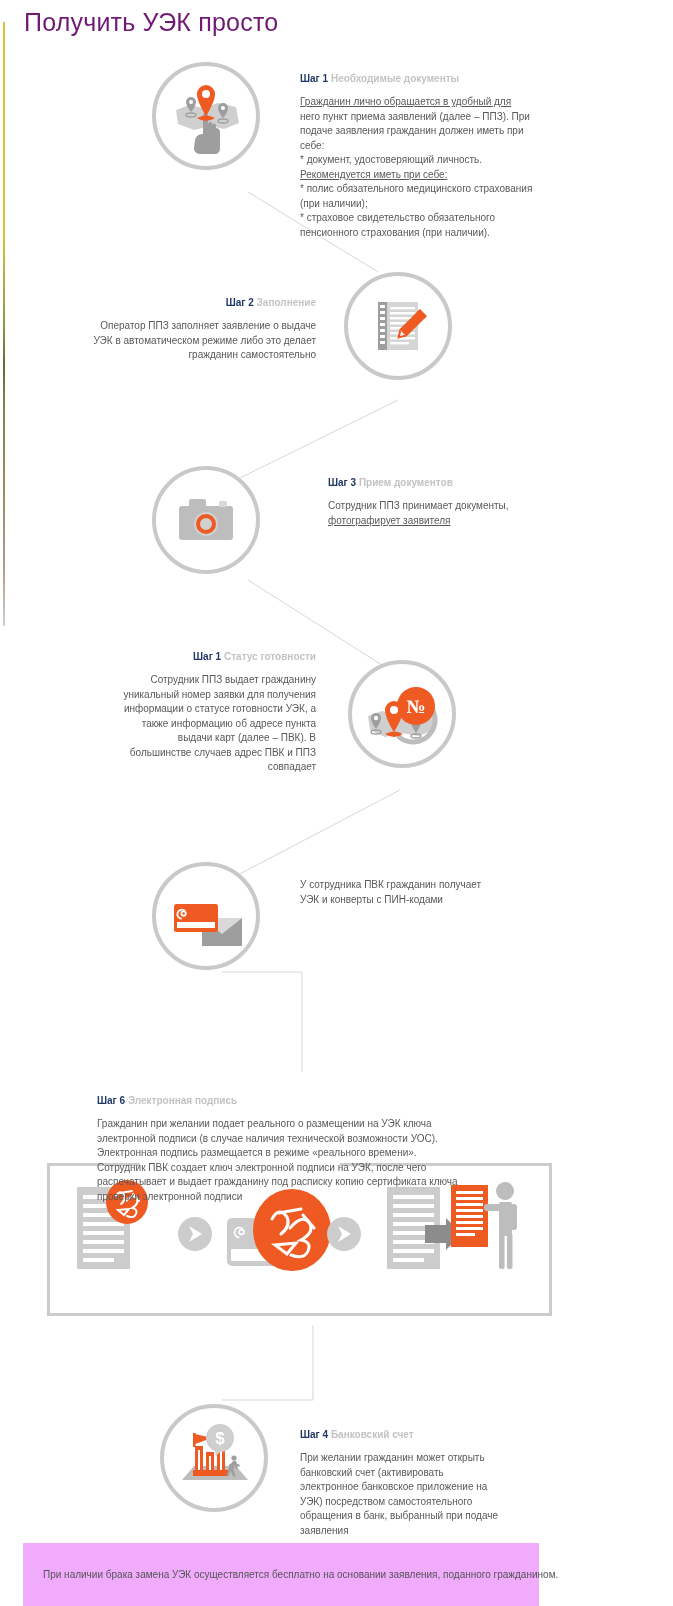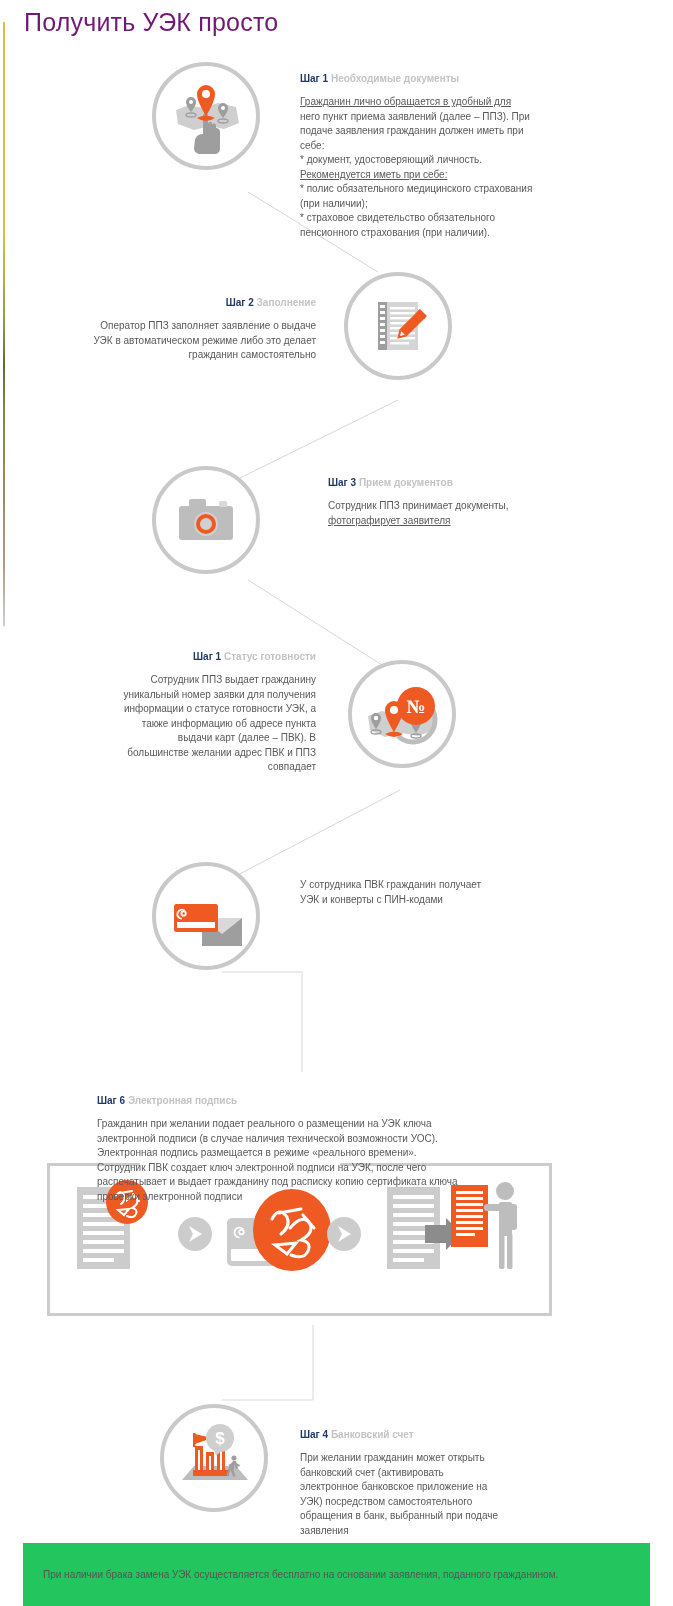--- a/index.html
+++ b/index.html
@@ -109,23 +109,23 @@
     top: 1163px;
     width: 505px;
     height: 153px;
   }
 
   
   .footer-note {
     position: absolute;
     left: 23px;
     top: 1543px;
-    width: 627px;
+    width: 516px;
     height: 63px;
-    background: #22c55e;
+    background: #f0abfc;
   }
   .footer-note-text {
     position: absolute;
     left: 20px;
     top: 26px;
     font-size: 10px;
     color: #555555;
     white-space: nowrap;
   }
 </style>
@@ -301,21 +301,21 @@
     <div class="step-head" style="text-align:right;">
       <span class="step-num">Шаг 1</span>
       <span class="step-name">Статус готовности</span>
     </div>
     <div class="step-body">
       <span>Сотрудник ППЗ выдает гражданину</span><br>
       <span>уникальный номер заявки для получения</span><br>
       <span>информации о статусе готовности УЭК, а</span><br>
       <span>также информацию об адресе пункта</span><br>
       <span>выдачи карт (далее – ПВК). В</span><br>
-      <span>большинстве желании адрес ПВК и ППЗ</span><br>
+      <span>большинстве случаев адрес ПВК и ППЗ</span><br>
       <span>совпадает</span>
     </div>
   </div>
 
   <div class="medallion" style="left:152px; top:862px;">
     <svg class="glyph" viewBox="0 0 100 100" width="100" height="100">
 
       <rect x="46" y="52" width="40" height="28" fill="#9e9e9e"></rect>
       <polygon points="46,52 86,52 66,68" fill="#d9d9d9"></polygon>
 

